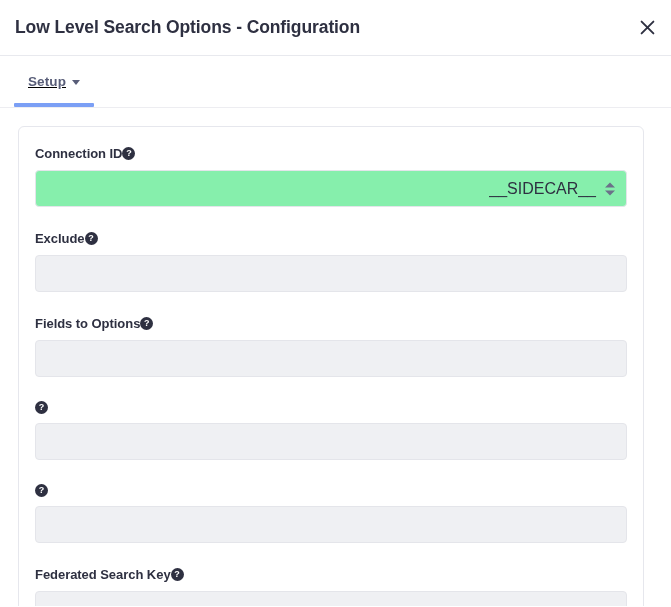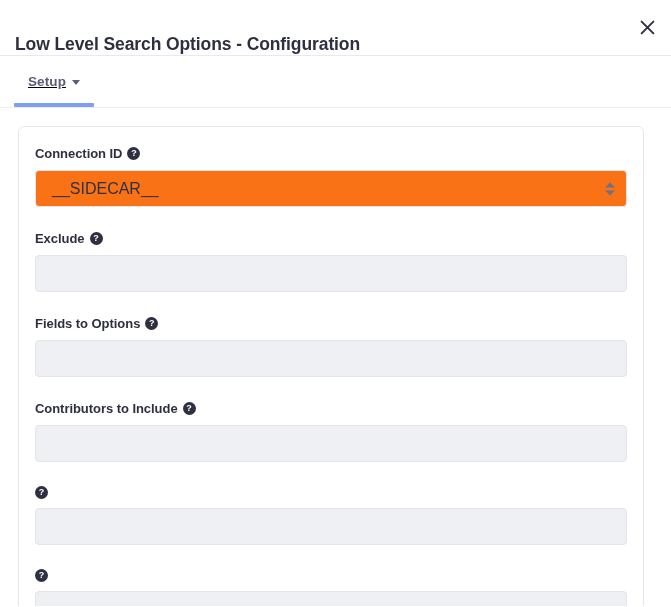--- a/index.html
+++ b/index.html
@@ -13,21 +13,21 @@
     font-family: "Liberation Sans", sans-serif;
   }
 
   
   .modal-header {
     position: relative;
     height: 56px;
     background: #ffffff;
     border-bottom: 1px solid #e8e9ee;
     display: flex;
-    align-items: flex-end;
+    align-items: center;
   }
   .modal-title {
     font-size: 17.5px;
     font-weight: bold;
     color: #2e3041;
     letter-spacing: -0.1px;
     padding-left: 15px;
     white-space: nowrap;
   }
   .close-button {
@@ -105,21 +105,20 @@
     width: 626px;
     min-height: 500px;
     padding: 14px 16px 18px 16px;
   }
 
   
   .field-group { margin-bottom: 5px; }
   .field-label {
     display: flex;
     align-items: center;
-    gap: 5px;
     font-size: 13px;
     font-weight: bold;
     color: #2e3041;
     letter-spacing: -0.05px;
     margin: 0 0 9px 0;
     padding-top: 5px;
   }
   .help-icon {
     display: inline-flex;
     align-items: center;
@@ -149,34 +148,35 @@
     color: #2e3041;
     font-family: "Liberation Sans", sans-serif;
     outline: none;
     margin-bottom: 19px;
   }
   .select-wrap { position: relative; margin-bottom: 19px; }
   .select-input {
     display: block;
     width: 100%;
     height: 37px;
-    background: #f97316;
+    background: #86efac;
     border: 1px solid #e4e5ea;
     border-radius: 4px;
     padding: 0 30px 0 16px;
     font-size: 16px;
     color: #2e3041;
     font-family: "Liberation Sans", sans-serif;
     appearance: none;
     -webkit-appearance: none;
     outline: none;
     cursor: pointer;
     line-height: 35px;
     white-space: nowrap;
     overflow: hidden;
+    text-align: right;
   }
   .select-arrows {
     position: absolute;
     top: 50%;
     right: 12px;
     transform: translateY(-50%);
     display: flex;
     flex-direction: column;
     align-items: center;
     gap: 3px;
@@ -245,34 +245,34 @@
     <div class="field-group">
       <div class="field-label">
         <span>Fields to Options</span>
         <span class="help-icon">?</span>
       </div>
       <input class="text-input" type="text" value="" style="">
     </div>
 
     <div class="field-group">
       <div class="field-label">
-        <span>Contributors to Include</span>
-        <span class="help-icon">?</span>
-      </div>
-      <input class="text-input" type="text" value="" style="">
-    </div>
-
-    <div class="field-group">
-      <div class="field-label">
-        <span class="help-icon">?</span>
-      </div>
-      <input class="text-input" type="text" value="" style="">
-    </div>
-
-    <div class="field-group">
-      <div class="field-label">
+        <span class="help-icon">?</span>
+      </div>
+      <input class="text-input" type="text" value="" style="">
+    </div>
+
+    <div class="field-group">
+      <div class="field-label">
+        <span class="help-icon">?</span>
+      </div>
+      <input class="text-input" type="text" value="" style="">
+    </div>
+
+    <div class="field-group">
+      <div class="field-label">
+        <span>Federated Search Key</span>
         <span class="help-icon">?</span>
       </div>
       <input class="text-input" type="text" value="" style="">
     </div>
 
   </div>
 </div>
 
 </body></html>

